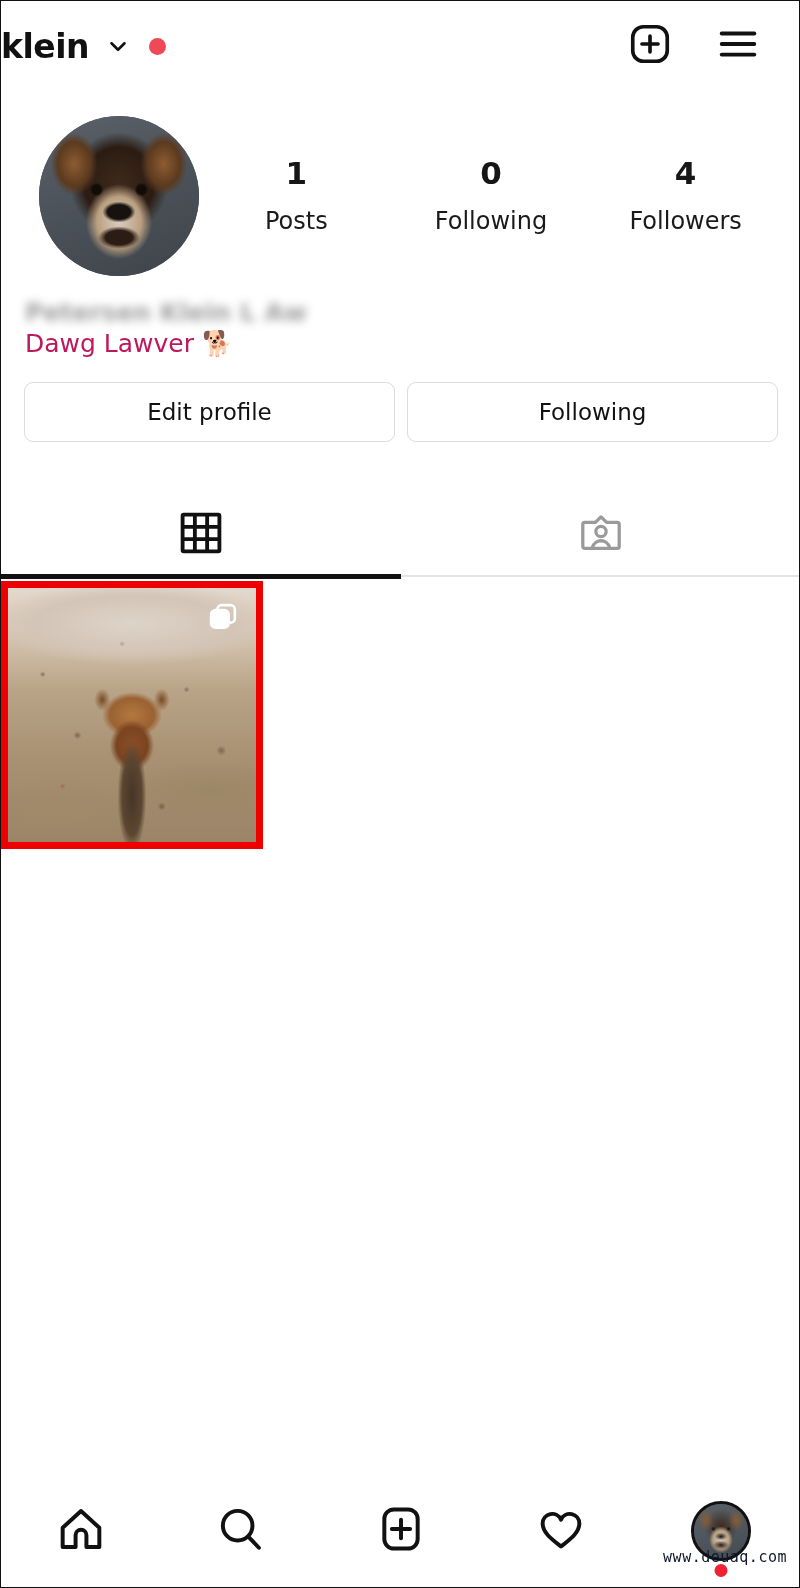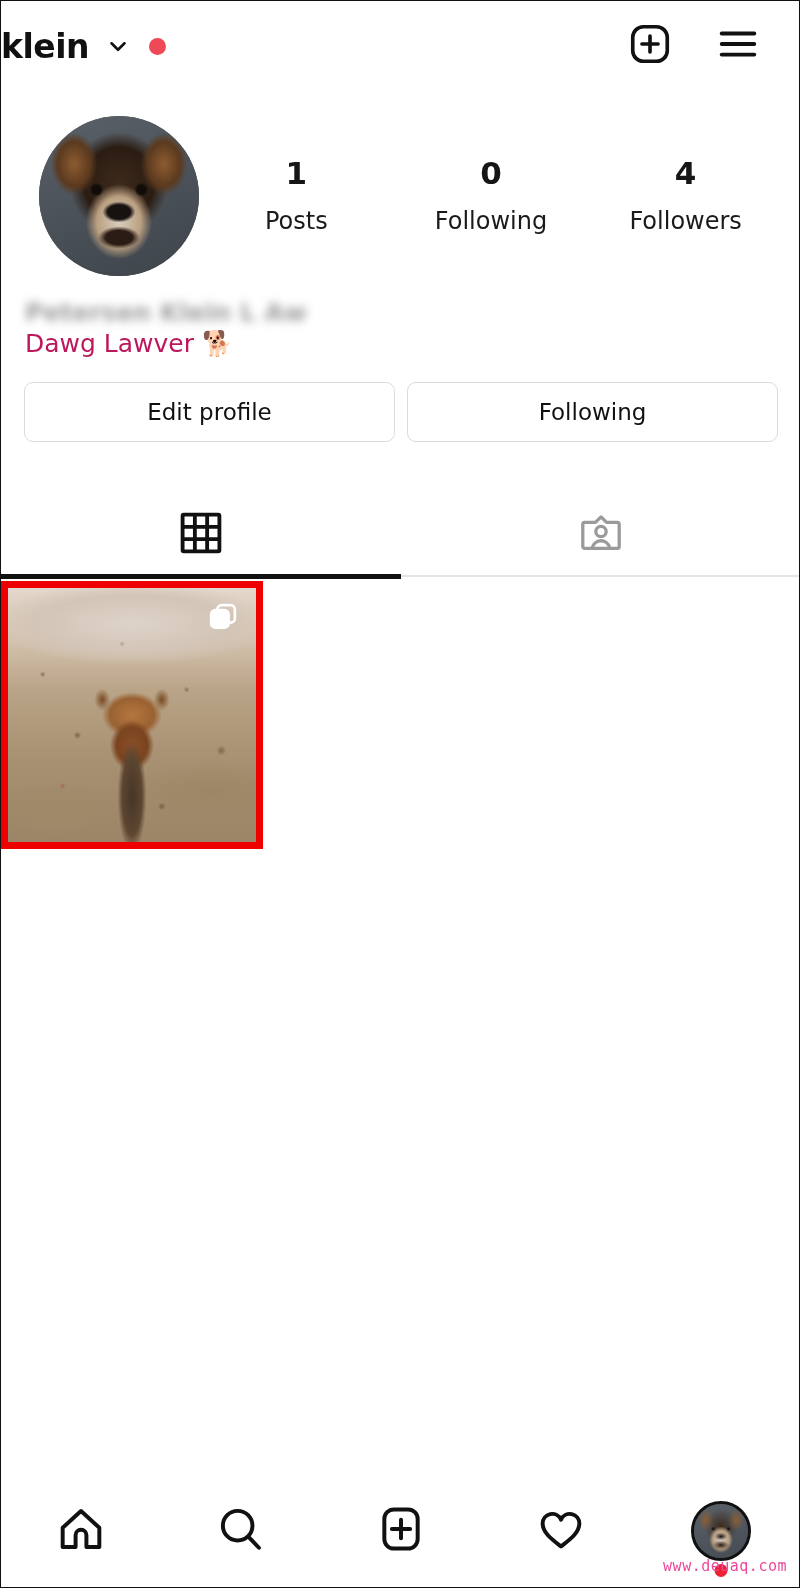--- a/index.html
+++ b/index.html
@@ -316,23 +316,23 @@
     left: 50%;
     transform: translateX(-50%);
     width: 13px;
     height: 13px;
     border-radius: 50%;
     background: #ee2233;
   }
   .watermark {
     position: absolute;
     right: 12px;
-    bottom: 12px;
+    bottom: 21px;
     font-size: 15px;
-    color: #ec4899;
+    color: #0f172a;
     font-family: "DejaVu Sans Mono", monospace;
     letter-spacing: 0.5px;
   }
 </style>
 </head>
 <body>
 
 <div id="app">
 
   <div class="header">

